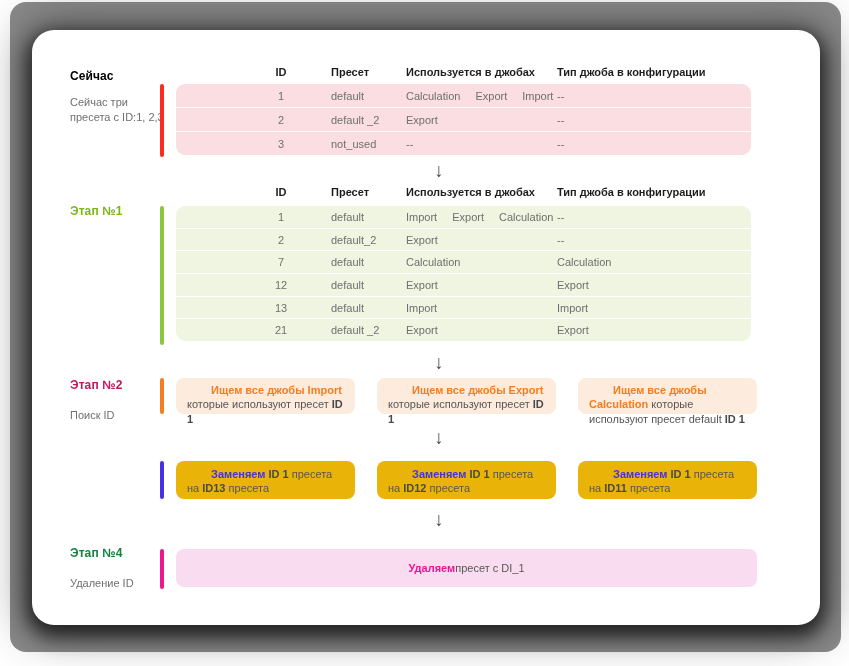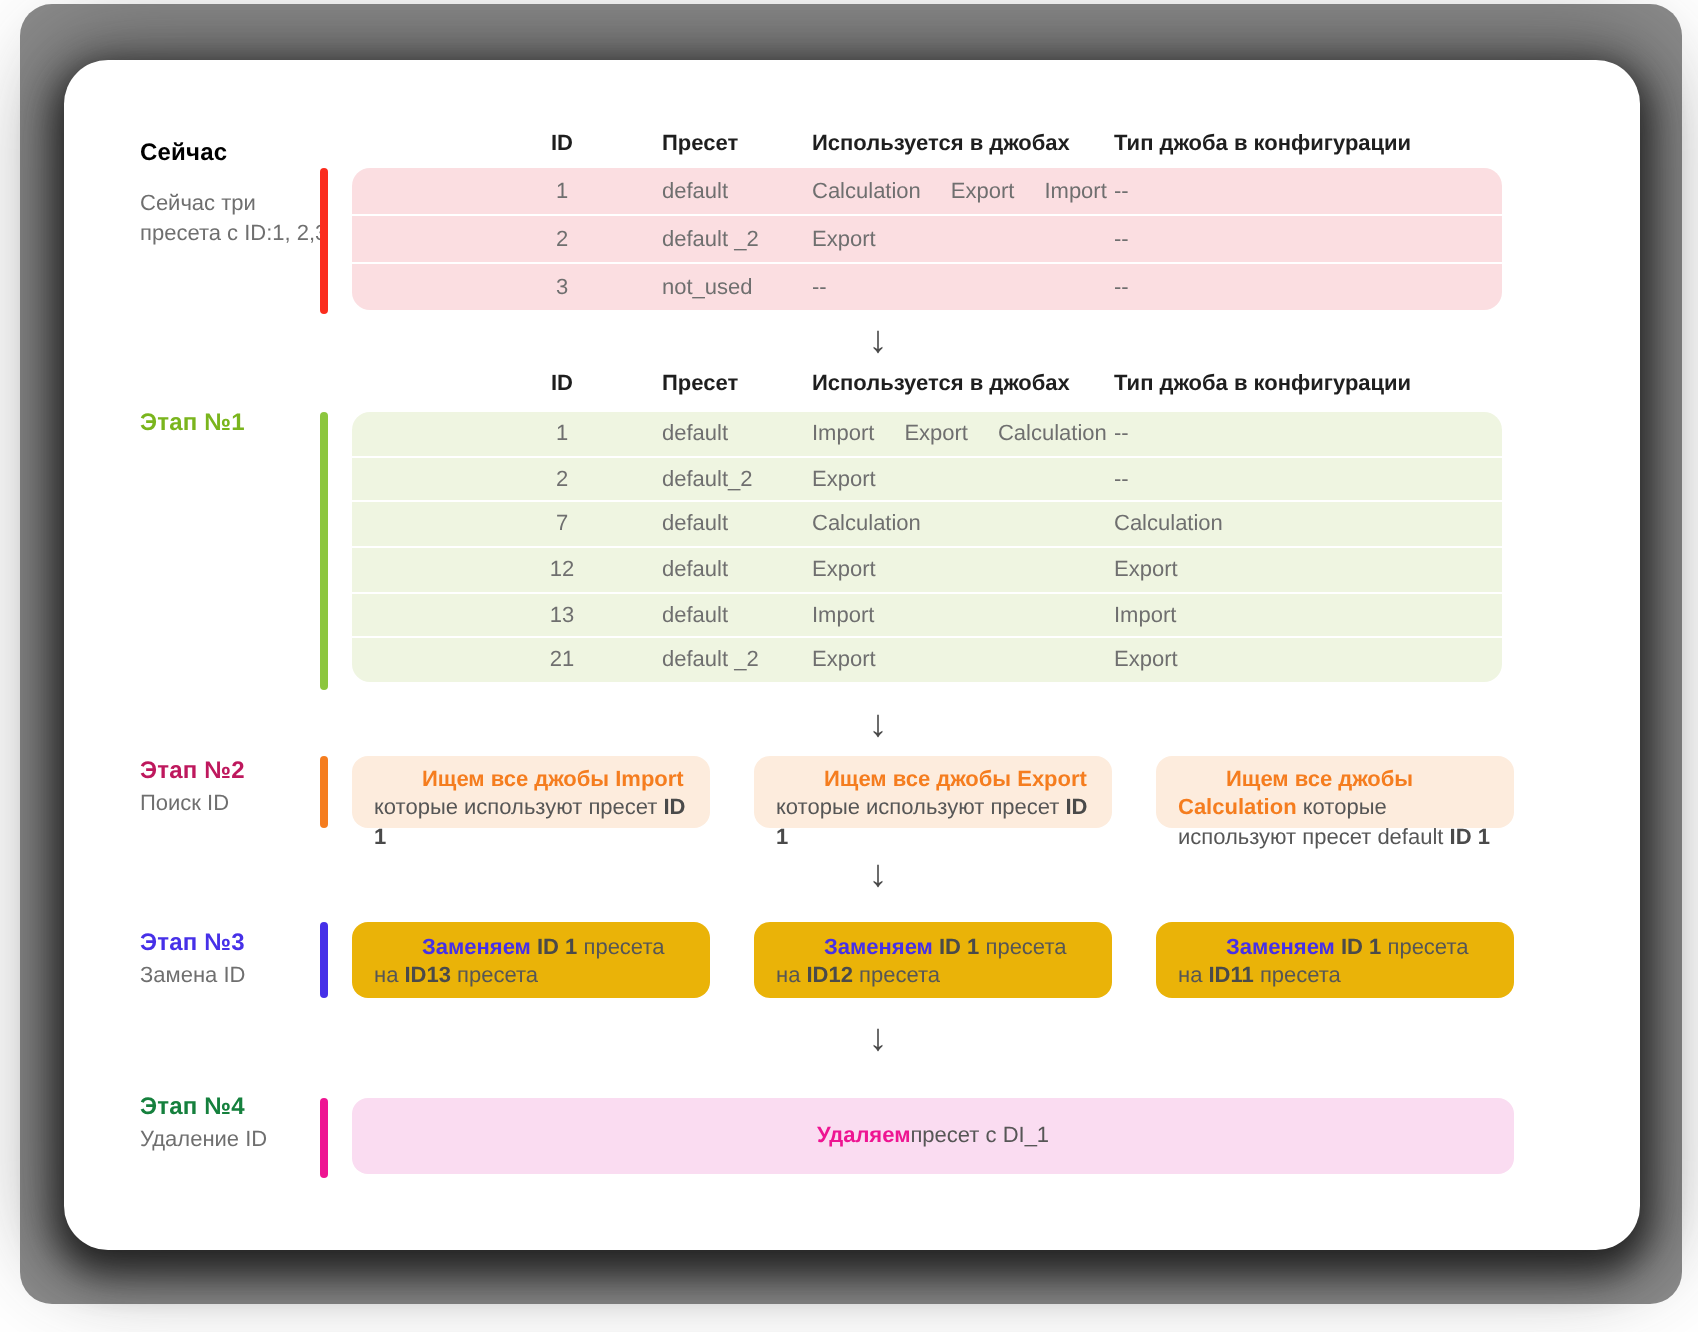--- a/index.html
+++ b/index.html
@@ -18,21 +18,21 @@
   }
   
   .stage-label{position:absolute;left:38px;width:100px;}
   .stage-title{font-size:12px;font-weight:bold;letter-spacing:.1px;}
   .stage-sub{font-size:11px;color:#6f6f6f;line-height:1.32;margin-top:12px;}
   .lbl-now{top:39px}
   .lbl-1{top:174px}
   .lbl-2{top:348px}
   .lbl-3{top:434px}
   .lbl-4{top:516px}
-  .lbl-2 .stage-sub,.lbl-3 .stage-sub,.lbl-4 .stage-sub{margin-top:3px;}
+  .lbl-2 .stage-sub,.lbl-3 .stage-sub,.lbl-4 .stage-sub{margin-top:16px;}
   .lbl-now .stage-title{color:#000000}
   .lbl-1 .stage-title{color:#7ab51d}
   .lbl-2 .stage-title{color:#be185d}
   .lbl-3 .stage-title{color:#4630e8}
   .lbl-4 .stage-title{color:#15803d}
   
   .bar{position:absolute;left:128px;width:4px;border-radius:2px;}
   .bar-now{top:54px;height:73px;background:#fb2c1d}
   .bar-1{top:176px;height:139px;background:#8cc63e}
   .bar-2{top:348px;height:36px;background:#f57d1f}
@@ -105,24 +105,20 @@
     <div class="stage-title">Сейчас</div>
     <div class="stage-sub">Сейчас три пресета с ID:1, 2,3</div>
   </div>
   <div class="stage-label lbl-1">
     <div class="stage-title">Этап №1</div>
   </div>
   <div class="stage-label lbl-2">
     <div class="stage-title">Этап №2</div>
     <div class="stage-sub">Поиск ID</div>
   </div>
-  <div class="stage-label lbl-3">
-    <div class="stage-title">Этап №3</div>
-    <div class="stage-sub">Замена ID</div>
-  </div>
   <div class="stage-label lbl-4">
     <div class="stage-title">Этап №4</div>
     <div class="stage-sub">Удаление ID</div>
   </div>
 
   <div class="bar bar-now"></div>
   <div class="bar bar-1"></div>
   <div class="bar bar-2"></div>
   <div class="bar bar-3"></div>
   <div class="bar bar-4"></div>

